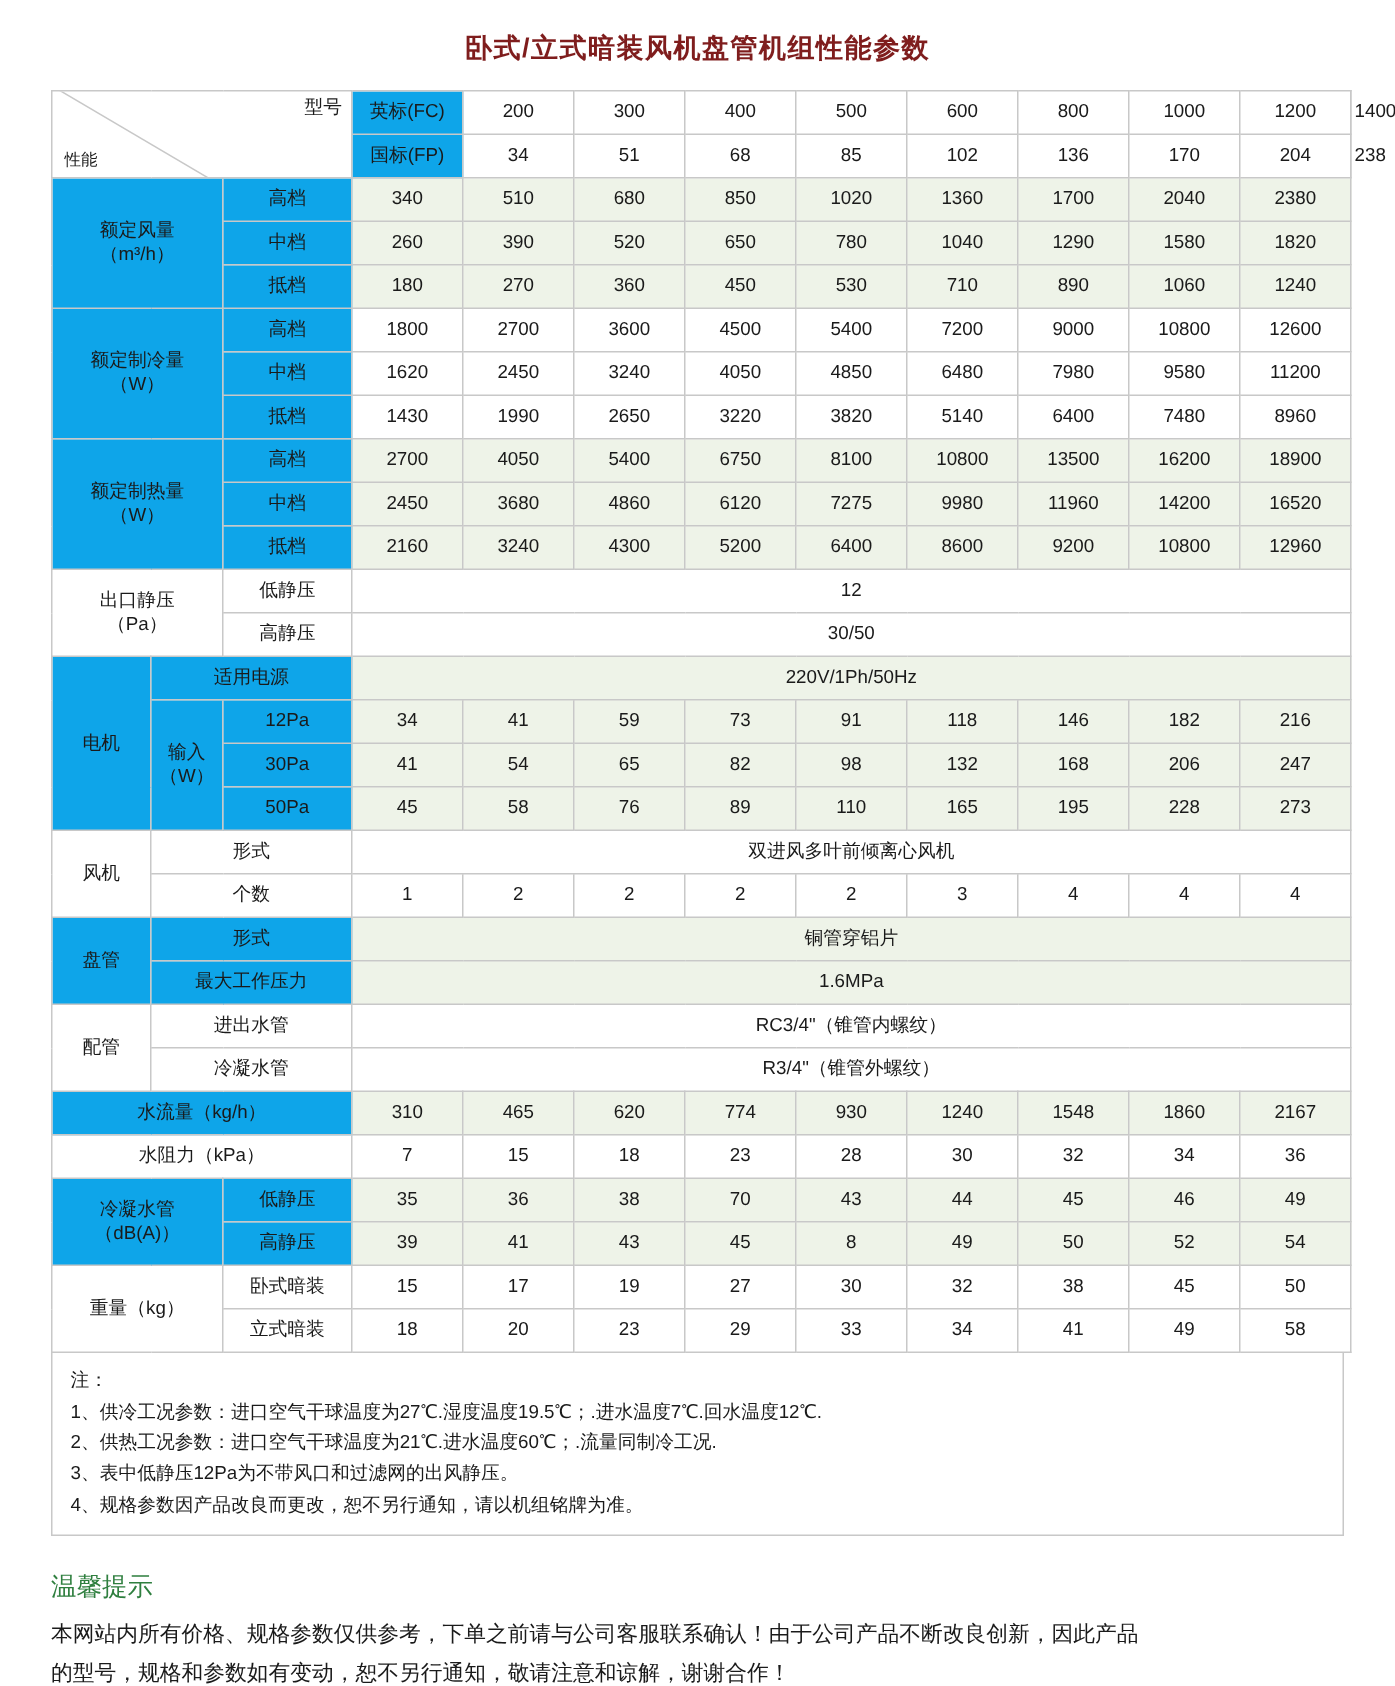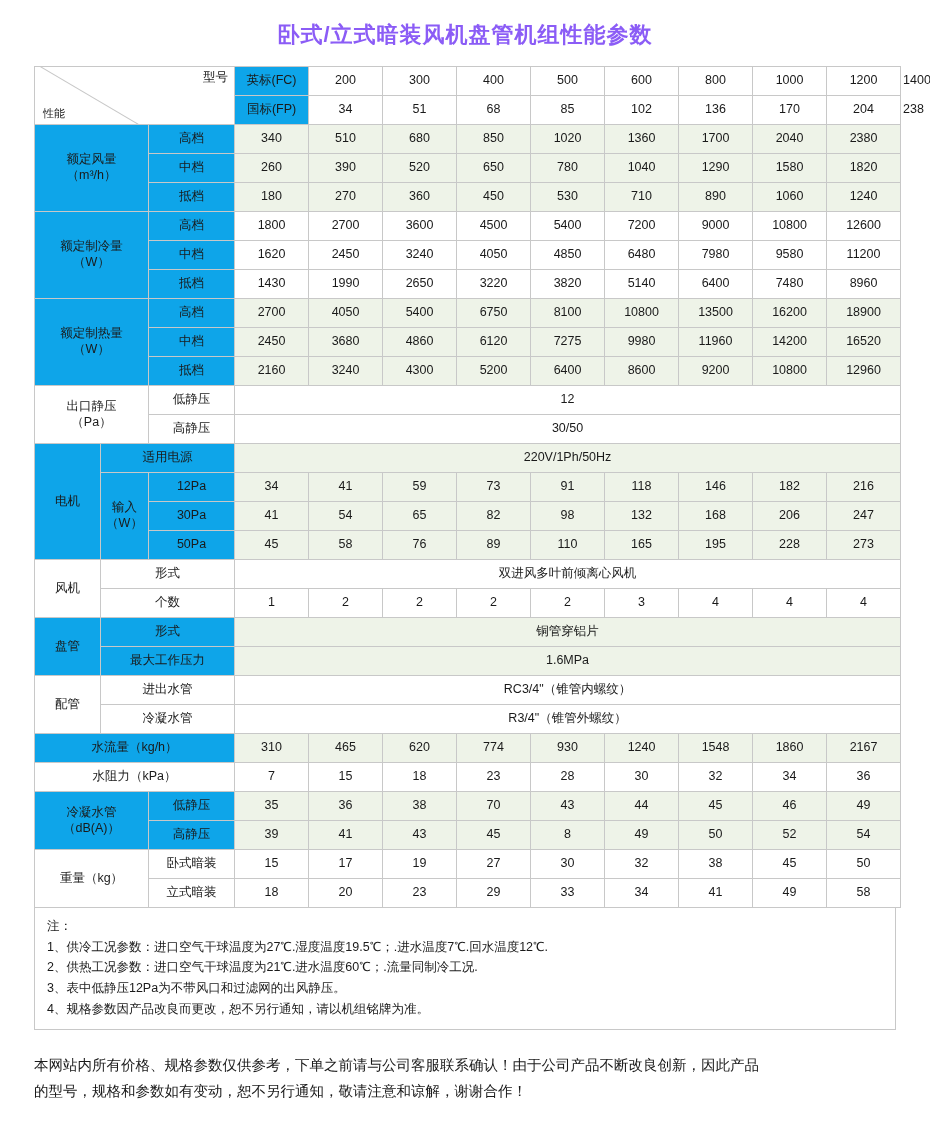--- a/index.html
+++ b/index.html
@@ -13,25 +13,25 @@
     font-family: "Liberation Sans", sans-serif;
     color: #1a1a1a;
   }
   .page {
     width: 930px;
     box-sizing: border-box;
     padding: 14px 34px 10px 34px;
   }
   .title {
     text-align: center;
-    font-size: 22px;
+    font-size: 18px;
     font-weight: bold;
     letter-spacing: 1px;
     margin: 6px 0 16px 0;
-    color: #8b5cf6;
+    color: #7f1d1d;
   }
   table.spec {
     border-collapse: collapse;
     width: 862px;
     table-layout: fixed;
     font-size: 12.5px;
     border-radius: 20px;
   }
   table.spec td {
     border: 1px solid #c8c8c8;
@@ -473,19 +473,20 @@
 
   <div class="notes">
     <div>注：</div>
     <div>1、供冷工况参数：进口空气干球温度为27℃.湿度温度19.5℃；.进水温度7℃.回水温度12℃.</div>
     <div>2、供热工况参数：进口空气干球温度为21℃.进水温度60℃；.流量同制冷工况.</div>
     <div>3、表中低静压12Pa为不带风口和过滤网的出风静压。</div>
     <div>4、规格参数因产品改良而更改，恕不另行通知，请以机组铭牌为准。</div>
   </div>
 
   <div class="tips">
+    <div class="tips-title">温馨提示</div>
     <div class="tips-body">
       <div>本网站内所有价格、规格参数仅供参考，下单之前请与公司客服联系确认！由于公司产品不断改良创新，因此产品</div>
       <div>的型号，规格和参数如有变动，恕不另行通知，敬请注意和谅解，谢谢合作！</div>
     </div>
   </div>
 
 </div>
 
 </body></html>

